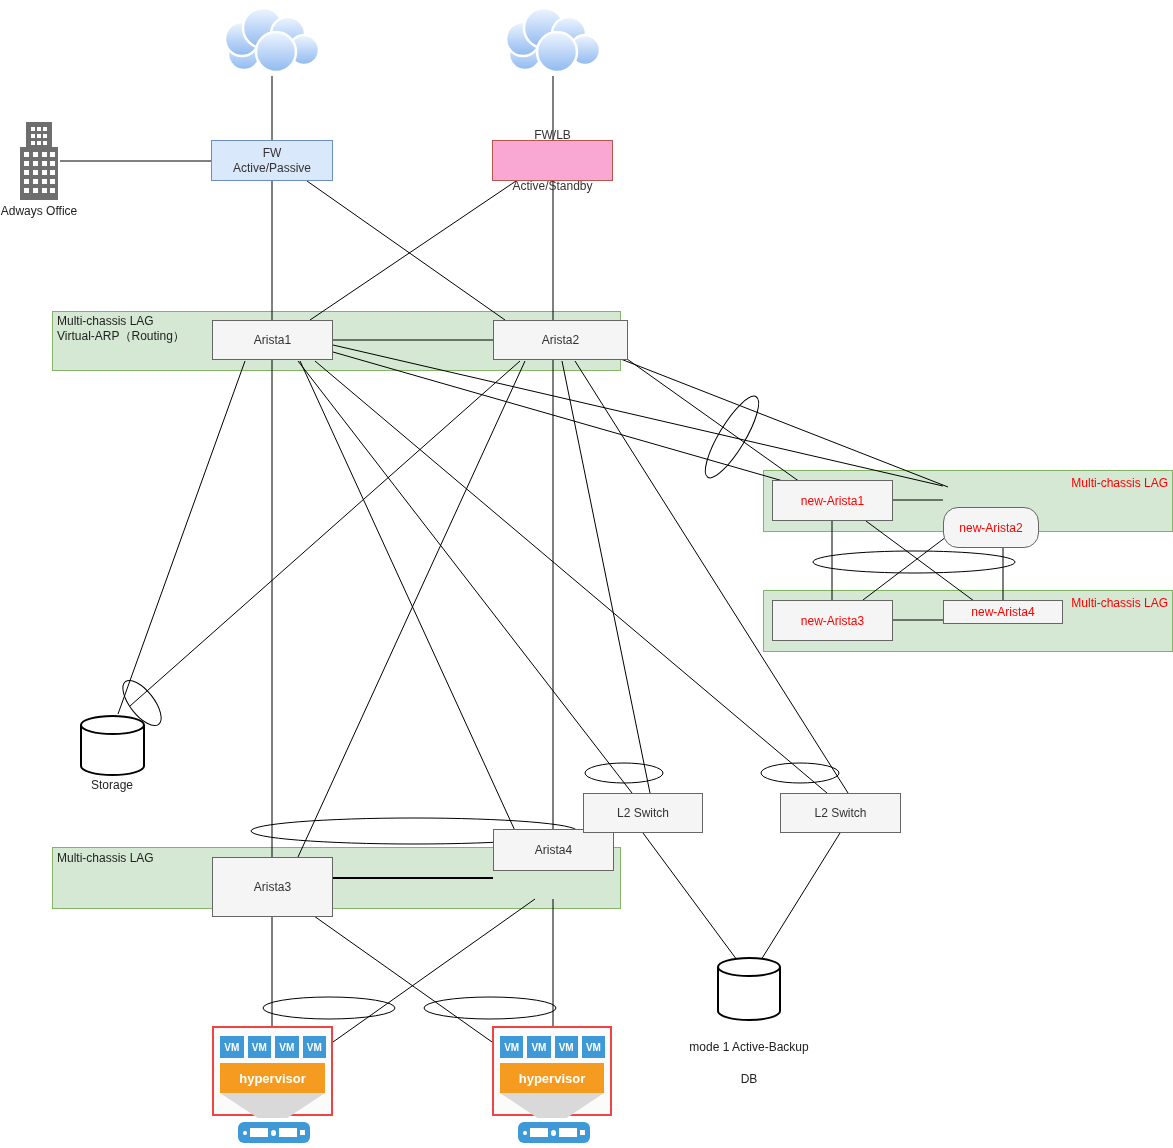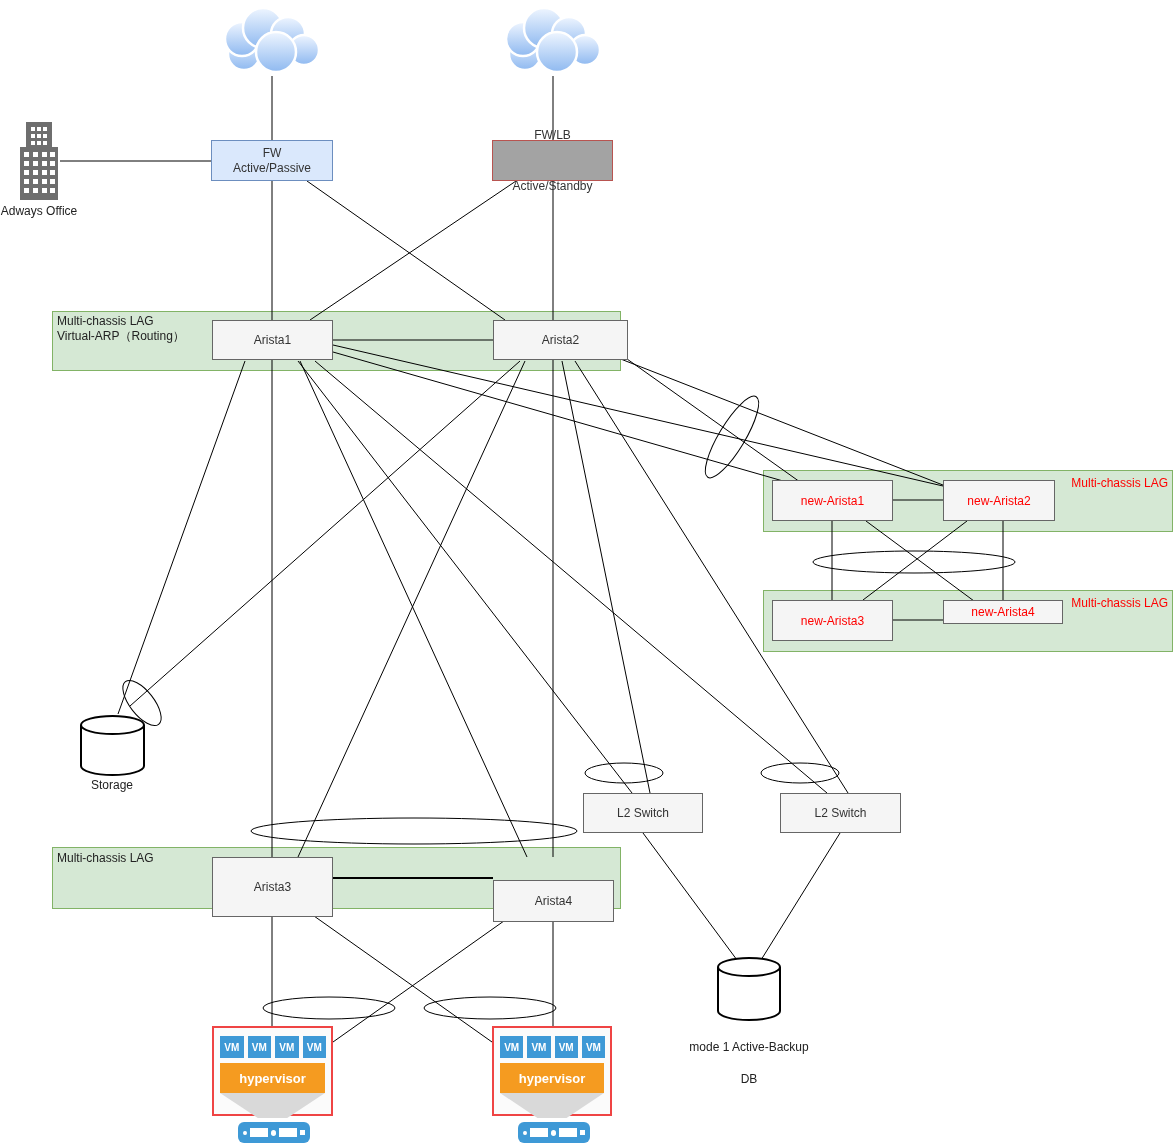--- a/index.html
+++ b/index.html
@@ -3,21 +3,21 @@
 <meta charset="utf-8">
 <style>
   html,body{margin:0;padding:0;background:#fff;}
   .canvas{position:relative;width:1173px;height:1148px;background:#ffffff;
           font-family:"Liberation Sans",sans-serif;overflow:hidden;}
   .band{position:absolute;background:#d5e8d4;border:1px solid #82b366;box-sizing:border-box;z-index:0;}
   .wires{position:absolute;left:0;top:0;z-index:1;}
   .node{position:absolute;background:#f5f5f5;border:1px solid #666666;box-sizing:border-box;
         display:flex;align-items:center;justify-content:center;font-size:12px;color:#333;z-index:2;}
   .node.blue{background:#dae8fc;border-color:#6c8ebf;}
-  .node.pink{background:#a3a3a3;border-color:#b85450;gap:36px;}
+  .node.pink{background:#f9a8d4;border-color:#b85450;gap:36px;}
   .node.red{color:#ff0000;}
   .twolines{flex-direction:column;line-height:15px;text-align:center;}
   .lbl{position:absolute;font-size:12px;color:#222;z-index:2;}
   .lbl.center{text-align:center;}
   .lbl.red{color:#ff0000;}
   .bandlabel{line-height:15px;}
   .hyp{position:absolute;width:121px;height:90px;background:#fbfbfb;border:2px solid #ef4444;
        box-sizing:border-box;z-index:2;top:1026px;}
   .vm-row{display:flex;gap:4px;margin:8px 5px 0 6px;}
   .vm{width:24px;height:22px;background:#3e99d6;color:#fff;font-weight:bold;font-size:10px;
@@ -177,24 +177,24 @@
     <div>Active/Passive</div>
   </div>
   <div class="node pink twolines" style="left:492px;top:140px;width:121px;height:41px;">
     <div>FW/LB</div>
     <div>Active/Standby</div>
   </div>
 
   <div class="node" style="left:212px;top:320px;width:121px;height:40px;">Arista1</div>
   <div class="node" style="left:493px;top:320px;width:135px;height:40px;">Arista2</div>
   <div class="node" style="left:212px;top:857px;width:121px;height:60px;">Arista3</div>
-  <div class="node" style="left:493px;top:880px;width:121px;height:42px;">Arista4</div>
+  <div class="node" style="left:493px;top:829px;width:121px;height:42px;">Arista4</div>
 
   <div class="node red" style="left:772px;top:480px;width:121px;height:41px;">new-Arista1</div>
-  <div class="node red" style="left:943px;top:480px;width:112px;height:41px;">new-Arista2</div>
+  <div class="node red" style="left:943px;top:507px;width:96px;height:41px;border-radius:15px;">new-Arista2</div>
   <div class="node red" style="left:772px;top:600px;width:121px;height:41px;">new-Arista3</div>
   <div class="node red" style="left:943px;top:600px;width:120px;height:24px;">new-Arista4</div>
 
   <div class="node" style="left:583px;top:793px;width:120px;height:40px;">L2 Switch</div>
   <div class="node" style="left:780px;top:793px;width:121px;height:40px;">L2 Switch</div>
 
   <div class="lbl center" style="left:-6px;top:204px;width:90px;">Adways Office</div>
   <div class="lbl center" style="left:72px;top:778px;width:80px;">Storage</div>
   <div class="lbl center" style="left:709px;top:1072px;width:80px;">DB</div>
   <div class="lbl center" style="left:659px;top:1040px;width:180px;">mode 1 Active-Backup</div>

